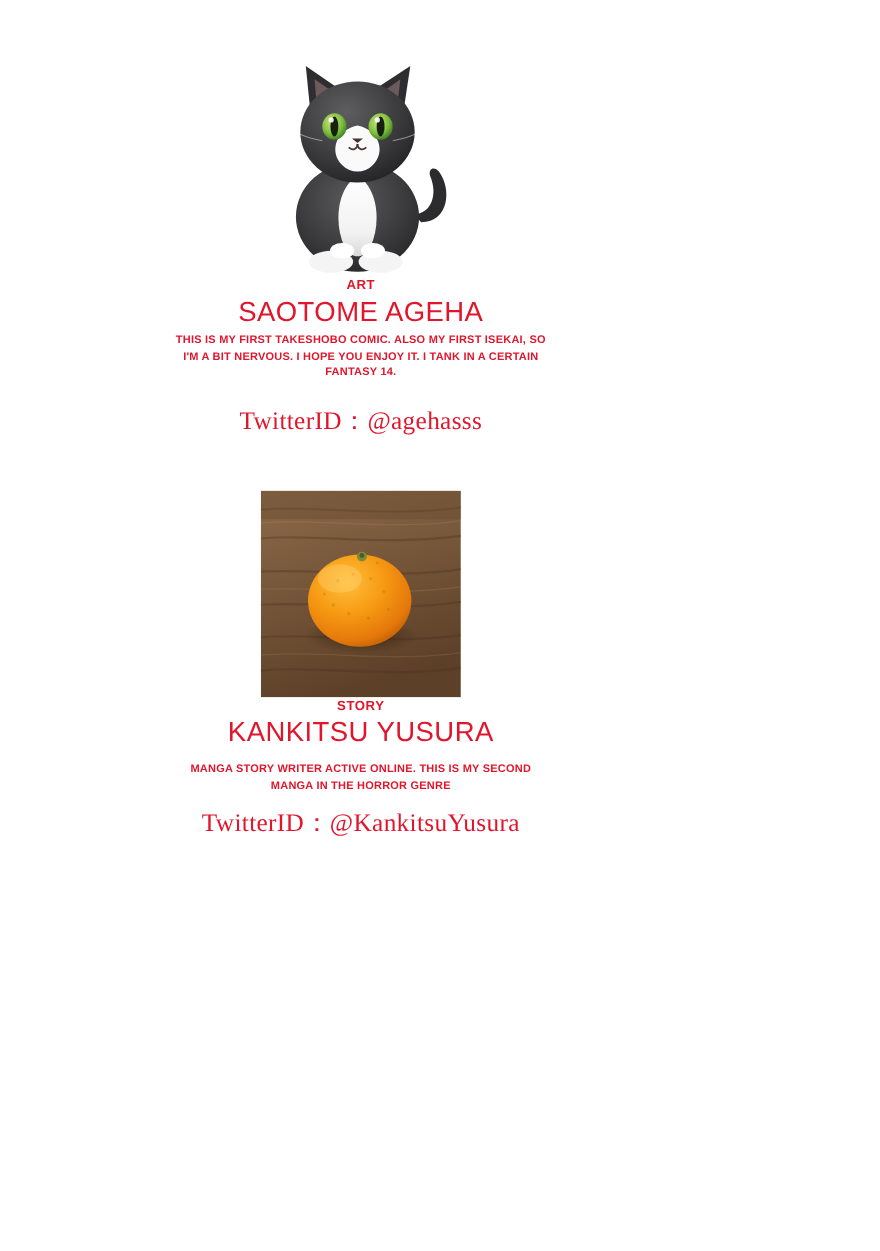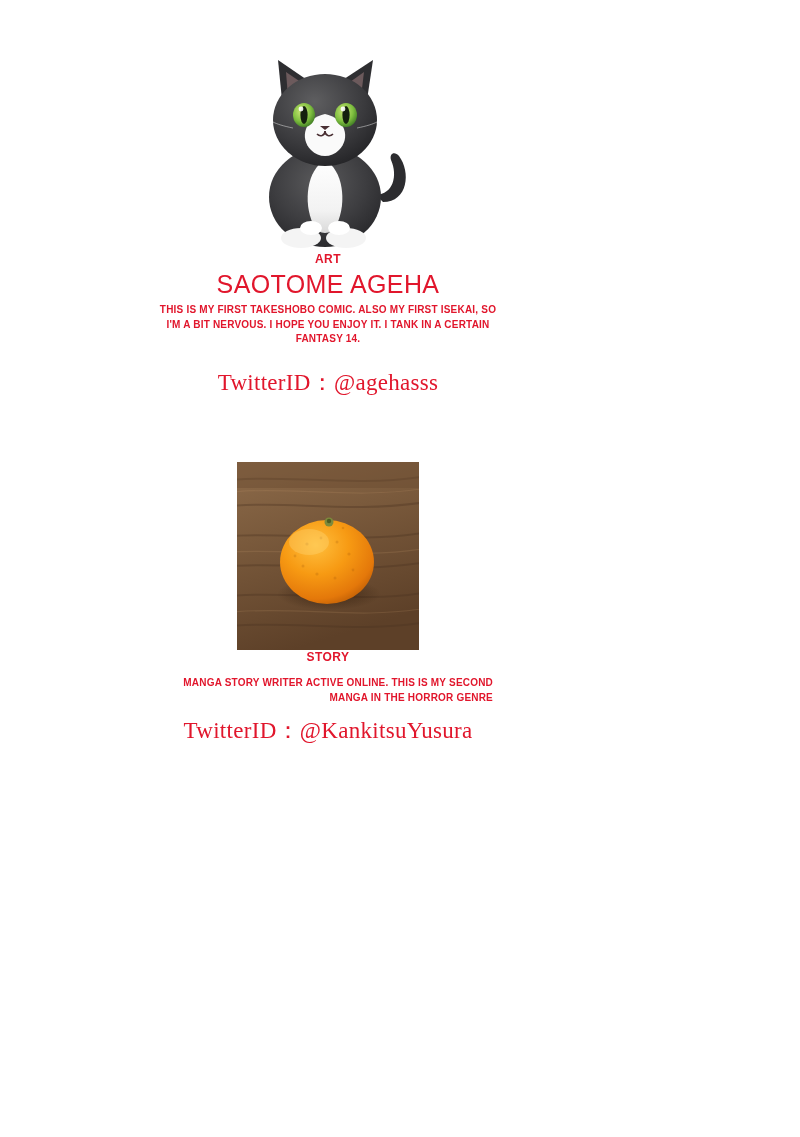--- a/index.html
+++ b/index.html
@@ -23,21 +23,21 @@
   }
 
   
   .credit-block {
     position: absolute;
     left: 0;
     width: 656px;
     text-align: center;
   }
   #artist-block { top: 52px; }
-  #story-block  { top: 462px; }
+  #story-block  { top: 446px; }
 
   .role-label {
     color: #e1162c;
     font-weight: bold;
     letter-spacing: 0.5px;
     font-size: 12px;
     margin: 0;
     font-family: "Liberation Sans", sans-serif;
     font-stretch: condensed;
   }
@@ -51,21 +51,21 @@
   }
   .bio {
     color: #e1162c;
     font-weight: bold;
     font-size: 10px;
     line-height: 1.45;
     margin: 4px auto 0 auto;
     width: 340px;
     letter-spacing: 0.2px;
   }
-  .bio.narrow { width: 330px; margin-top: 12px; text-align: right; }
+  .bio.narrow { width: 330px; margin-top: 12px; }
   .handle {
     color: #e1162c;
     font-size: 23px;
     font-family: "Liberation Serif", serif;
     margin: 20px 0 0 0;
     letter-spacing: 0.3px;
   }
   .handle.tight { margin-top: 10px; }
 
   
@@ -220,17 +220,18 @@
         </g>
 
         <ellipse cx="72" cy="80" rx="20" ry="13" fill="#ffd97a" opacity="0.35"></ellipse>
 
         <circle cx="92" cy="60" r="4.5" fill="#7d8a3c"></circle>
         <circle cx="92" cy="59" r="2.2" fill="#505c22"></circle>
       </svg>
     </div>
 
     <p class="role-label">STORY</p>
+    <p class="person-name">KANKITSU YUSURA</p>
     <p class="bio narrow">MANGA STORY WRITER ACTIVE ONLINE. THIS IS MY SECOND MANGA IN THE HORROR GENRE</p>
     <p class="handle tight">TwitterID：@KankitsuYusura</p>
   </div>
 
 </div>
 
 </body></html>

